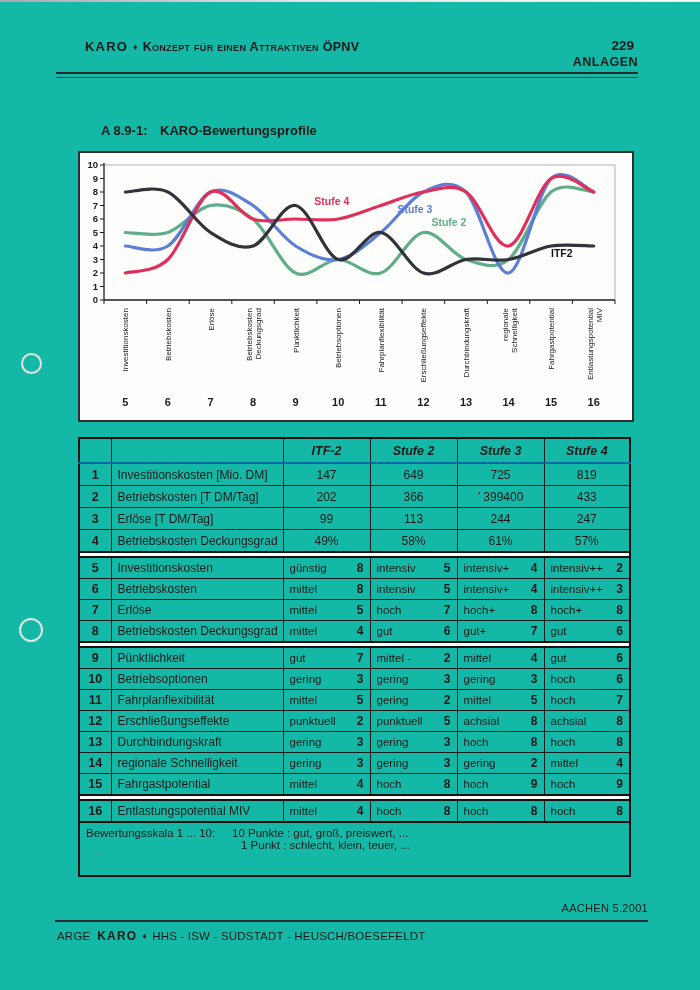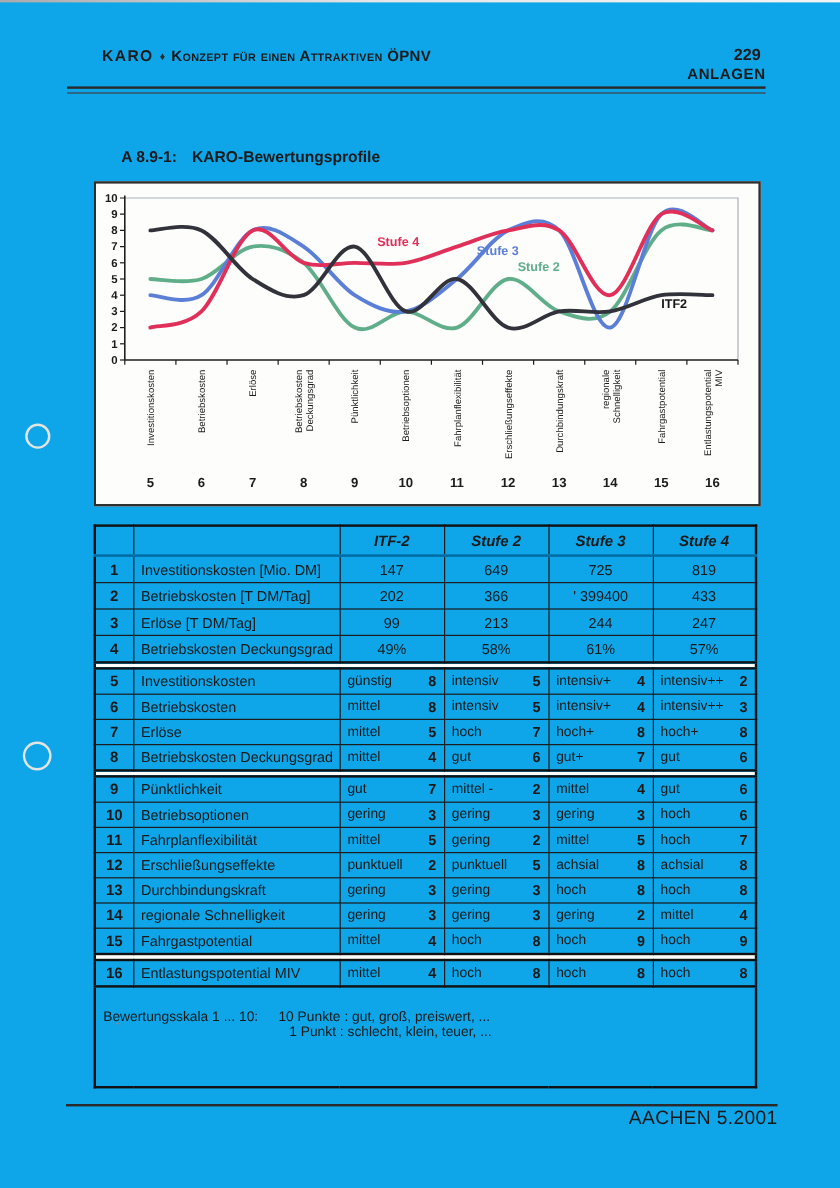--- a/index.html
+++ b/index.html
@@ -1,16 +1,16 @@
 <!DOCTYPE html>
 <html><head>
 <meta charset="utf-8">
 <style>
   html,body{margin:0;padding:0;background:#d8d8d8;}
-  .page{position:relative;width:700px;height:990px;background:#0ea5e9;
+  .page{position:relative;width:700px;height:990px;background:#14b8a6;
         font-family:"Liberation Sans",sans-serif;color:#1a1a1a;overflow:hidden;margin:0 auto;}
   .scan-top{position:absolute;top:0;left:0;width:100%;height:2px;
             background:linear-gradient(90deg,#aaa,#e6e6e6 45%,#f4f4f2);}
   .hole{position:absolute;border:2px solid #e4e4e1;border-radius:50%;background:transparent;}
   .hole1{left:21px;top:353px;width:17px;height:17px;}
   .hole2{left:19px;top:618px;width:20px;height:20px;}
   .speck{position:absolute;width:2px;height:2px;background:#8a8a8a;border-radius:50%;}
 
   
   .hdr-line1{position:absolute;left:85px;top:39px;font-size:12.5px;white-space:nowrap;}
@@ -37,30 +37,30 @@
   table.bw thead th{height:23px;font-style:italic;font-weight:bold;font-size:12.5px;
                     border-bottom:2px solid #0369a1;}
   td.num{text-align:center;font-weight:bold;font-size:12.5px;padding:0 2px;}
   tbody.numeric td{height:21px;}
   td.val{text-align:center;}
   tbody.rating td{height:20px;}
   tr.sep td{height:3px;padding:0;border-top:2px solid #111;border-bottom:2px solid #111;background:#fcfcfa;}
   .rc{display:flex;justify-content:space-between;align-items:center;}
   .rc .word{font-size:11.5px;}
   .rc .score{font-weight:bold;}
-  tr.noterow td{height:44px;vertical-align:top;padding:19px 6px;border-top:2px solid #111;}
+  tr.noterow td{height:44px;vertical-align:top;padding:4px 6px;border-top:2px solid #111;}
   .note-flex{display:flex;font-size:11.5px;}
   .note-label{width:146px;}
   .note-l2{margin-left:9px;}
 
   
   .ftr-rule{position:absolute;left:55px;top:920px;width:593px;height:2px;background:#2a2a2a;}
   .ftr-left{position:absolute;left:57px;top:929px;font-size:11.5px;letter-spacing:.2px;white-space:nowrap;}
   .ftr-left .karo-logo{font-size:12px;}
-  .ftr-right{position:absolute;right:52px;top:924px;font-size:16px;letter-spacing:.3px;}
+  .ftr-right{position:absolute;right:52px;top:902px;font-size:11px;letter-spacing:.3px;}
 </style>
 </head>
 <body>
 
 <div class="page">
 
   <div class="scan-top"></div>
   <div class="hole hole1"></div>
   <div class="hole hole2"></div>
   <div class="speck" style="left:262px;top:333px;"></div>
@@ -217,21 +217,21 @@
             <td class="lbl">Betriebskosten  [T DM/Tag]</td>
             <td class="val">202</td>
             <td class="val">366</td>
             <td class="val">' 399400</td>
             <td class="val">433</td>
           </tr>
           <tr>
             <td class="num">3</td>
             <td class="lbl">Erlöse [T DM/Tag]</td>
             <td class="val">99</td>
-            <td class="val">213</td>
+            <td class="val">113</td>
             <td class="val">244</td>
             <td class="val">247</td>
           </tr>
           <tr>
             <td class="num">4</td>
             <td class="lbl">Betriebskosten Deckungsgrad</td>
             <td class="val">49%</td>
             <td class="val">58%</td>
             <td class="val">61%</td>
             <td class="val">57%</td>
@@ -604,15 +604,19 @@
                   <div class="note-l2">1 Punkt : schlecht, klein, teuer, ...</div>
                 </div>
               </div>
             </td>
           </tr>
         </tbody>
       </table>
     </div>
 
   <div class="ftr-rule"></div>
+  <div class="ftr-left">
+    <span>ARGE</span>&nbsp;
+    <span class="karo-logo">KARO</span><span class="dia">♦</span><span>HHS - ISW - SÜDSTADT - HEUSCH/BOESEFELDT</span>
+  </div>
   <div class="ftr-right">AACHEN 5.2001</div>
 
 </div>
 
 </body></html>

